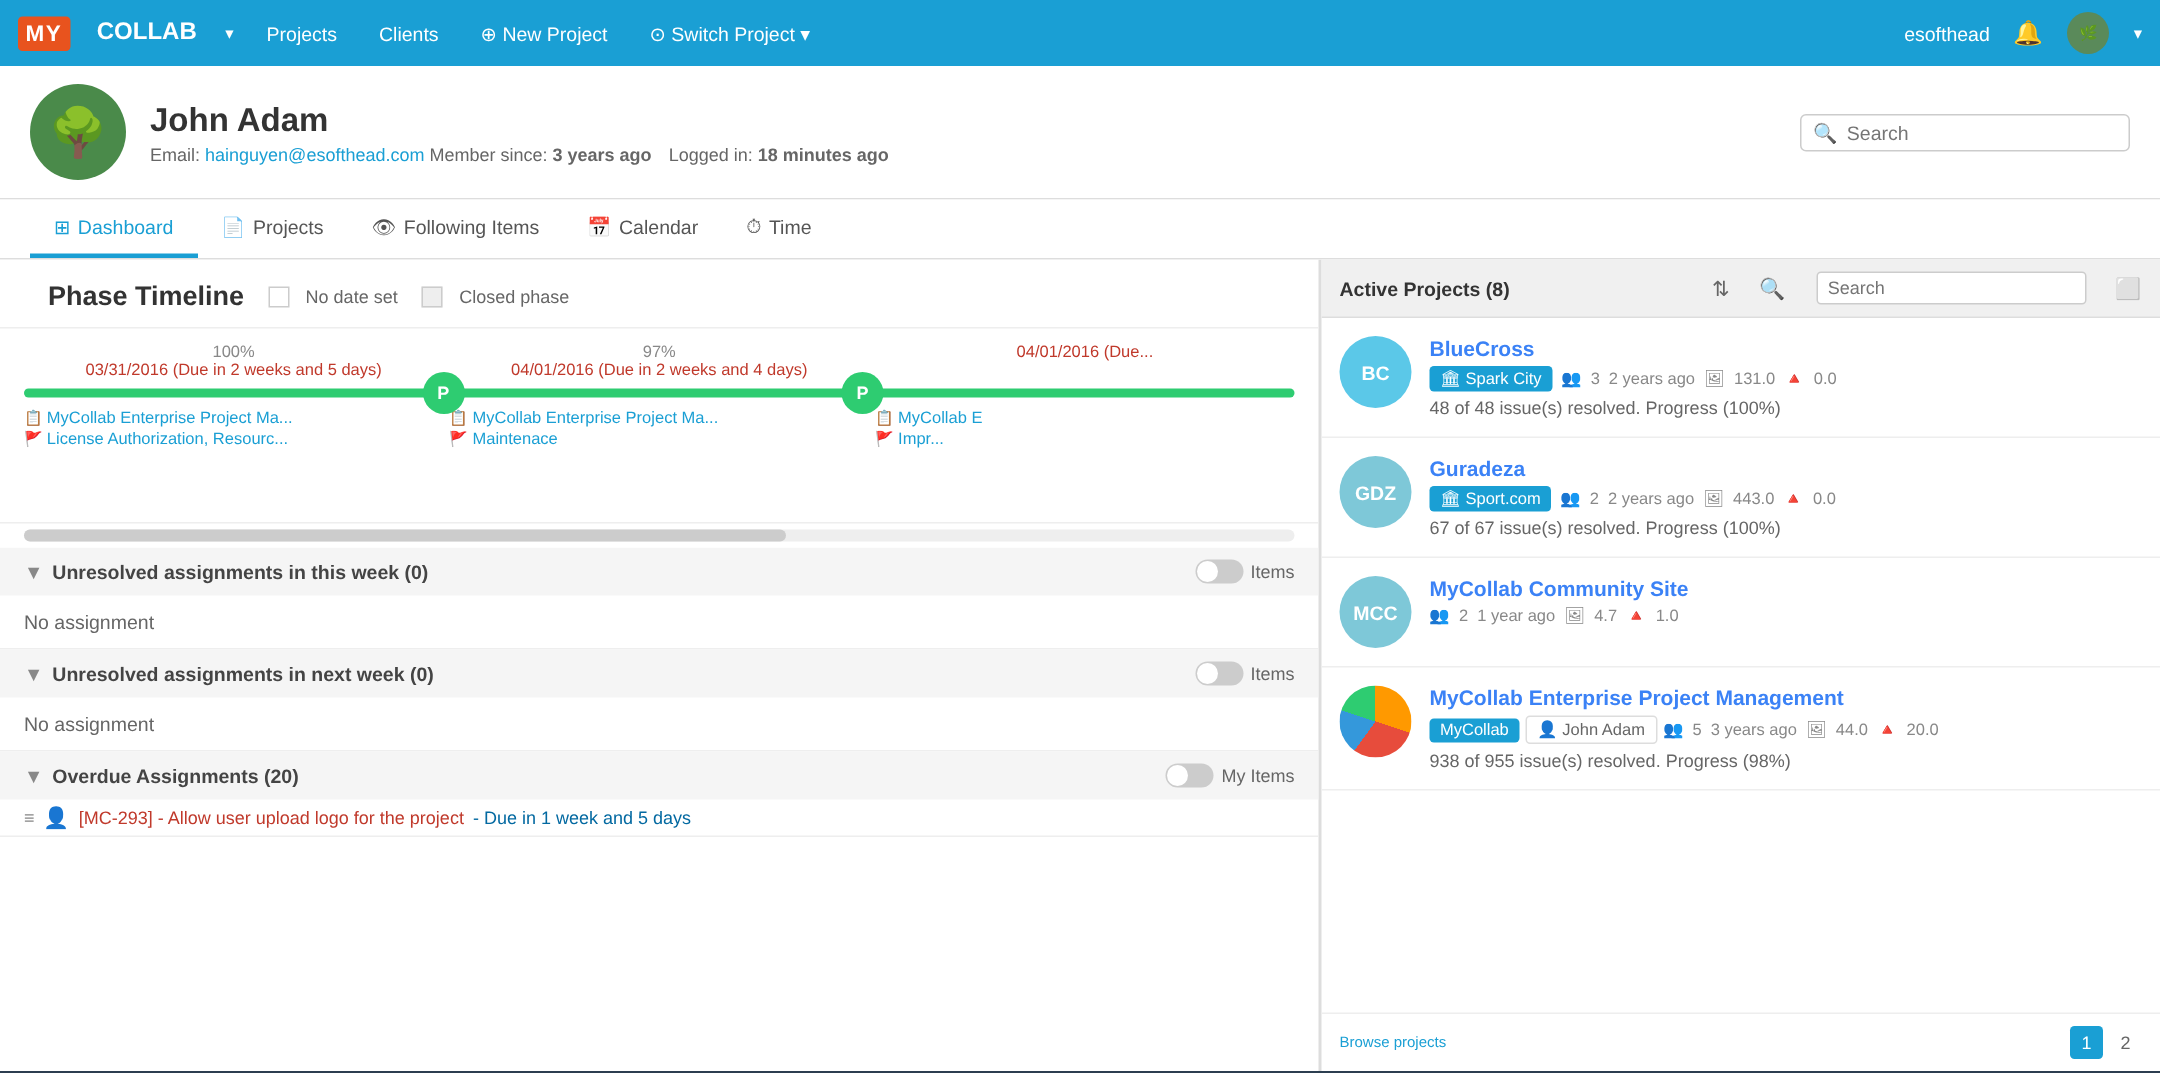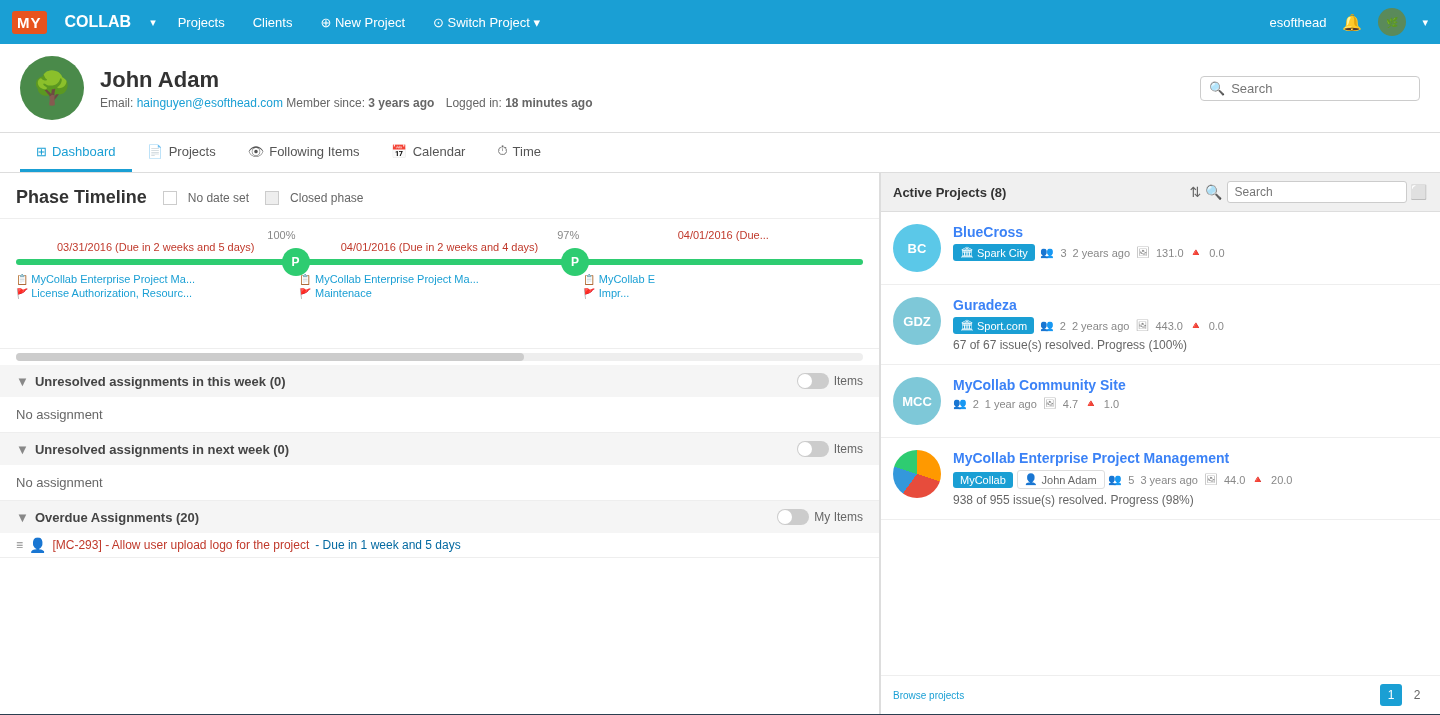--- a/index.html
+++ b/index.html
@@ -146,21 +146,21 @@
     
     .left-panel {
       flex: 1;
       background: white;
       overflow: hidden;
       border-right: 1px solid #ddd;
       display: flex;
       flex-direction: column;
     }
     .phase-timeline-header {
-      padding: 14px 16px 10px;
+      padding: 14px 32px 10px;
       display: flex;
       align-items: center;
       gap: 16px;
       border-bottom: 1px solid #eee;
       text-align: right;
     }
     .phase-timeline-header h3 {
       font-size: 18px;
       font-weight: bold;
       color: #333;
@@ -187,21 +187,21 @@
       padding: 10px 16px;
       overflow-x: auto;
       border-bottom: 1px solid #eee;
       min-height: 130px;
     }
     .timeline-track {
       position: relative;
       min-width: 780px;
     }
     .timeline-pct {
-      text-align: right;
+      text-align: center;
       font-size: 11px;
       color: #888;
     }
     .timeline-date-row {
       display: flex;
       justify-content: space-between;
       margin-bottom: 4px;
     }
     .timeline-date {
       font-size: 11px;
@@ -346,21 +346,21 @@
       display: flex;
       flex-direction: column;
       overflow: hidden;
       border-left: 1px solid #ddd;
     }
     .right-panel-header {
       background: #f0f0f0;
       padding: 8px 12px;
       display: flex;
       align-items: center;
-      gap: 4px;
+      gap: 20px;
       border-bottom: 1px solid #ddd;
     }
     .right-panel-title {
       font-weight: bold;
       font-size: 13px;
       flex: 1;
     }
     .right-panel-search {
       display: flex;
       align-items: center;
@@ -743,20 +743,21 @@
             <span class="project-meta">
               <span>👥</span>
               <span>3</span>
               <span>2 years ago</span>
               <span>🖼</span>
               <span>131.0</span>
               <span>🔺</span>
               <span>0.0</span>
             </span>
           </div>
+          <div class="project-progress">48 of 48 issue(s) resolved. Progress (100%)</div>
         </div>
       </div>
 
       <div class="project-card">
         <div class="project-badge badge-gdz">GDZ</div>
         <div class="project-details">
           <a class="project-name">Guradeza</a>
           <div class="project-tags">
             <span class="project-tag">
               <span>🏛</span>

